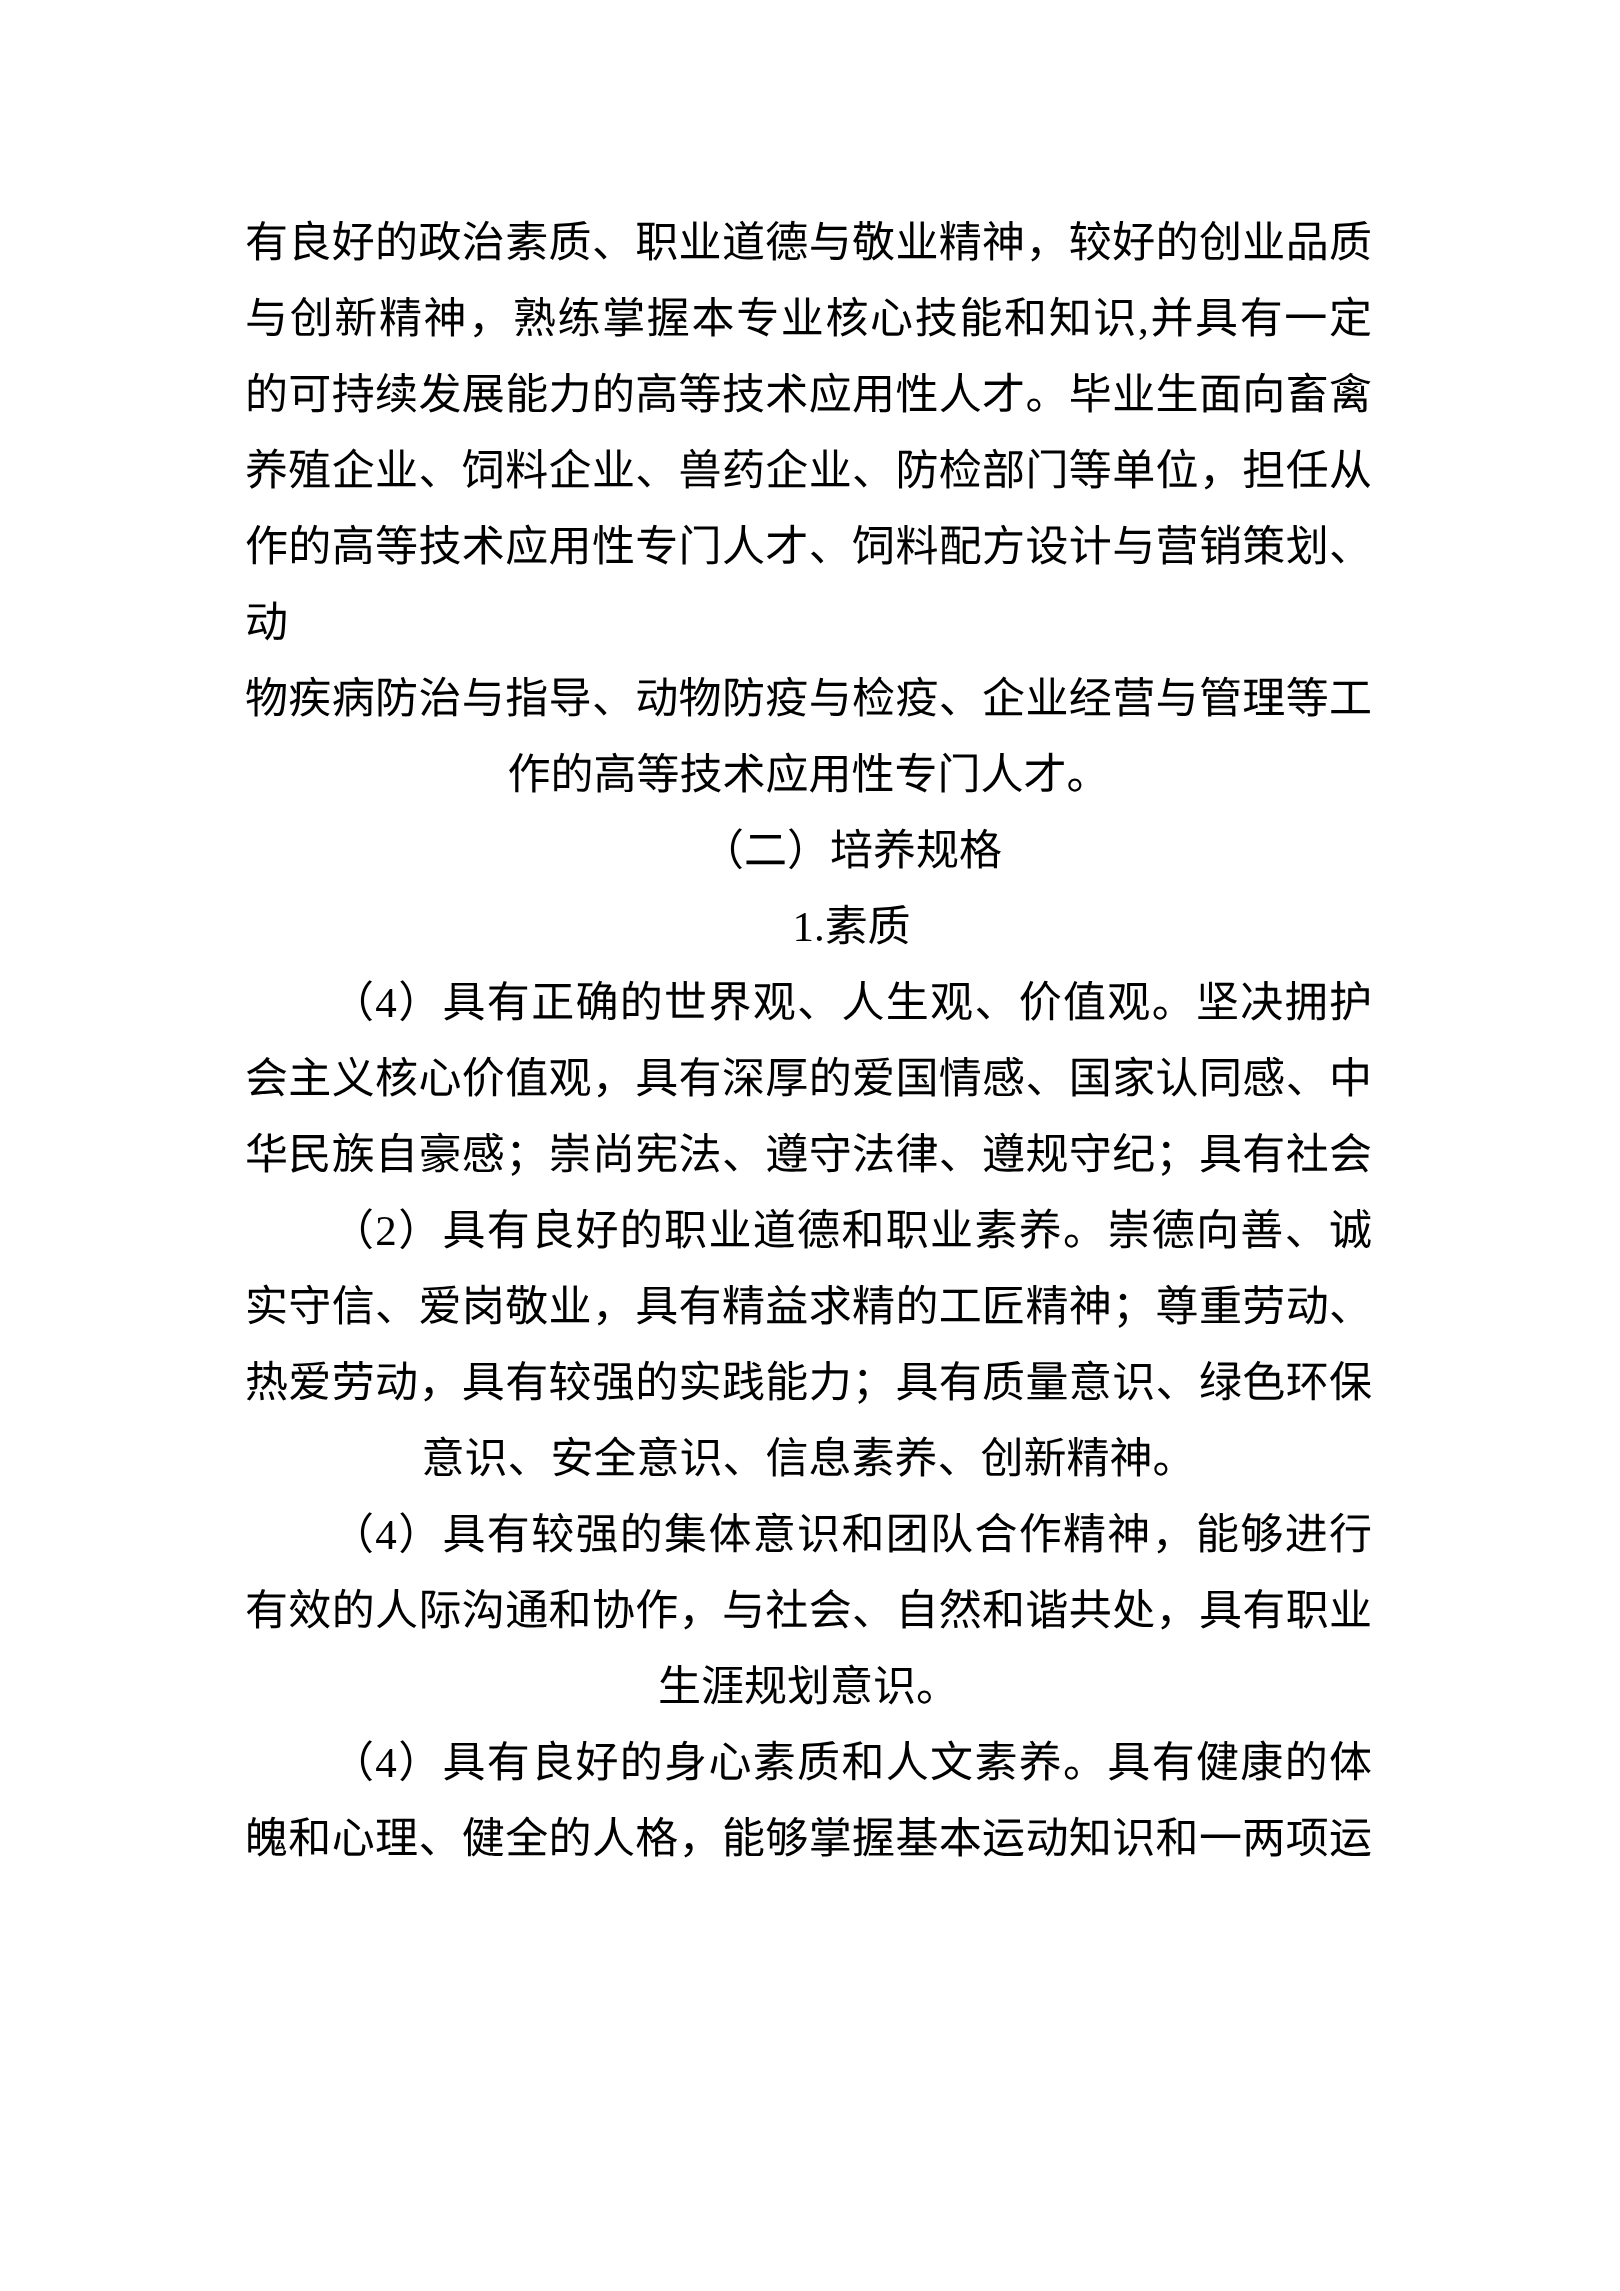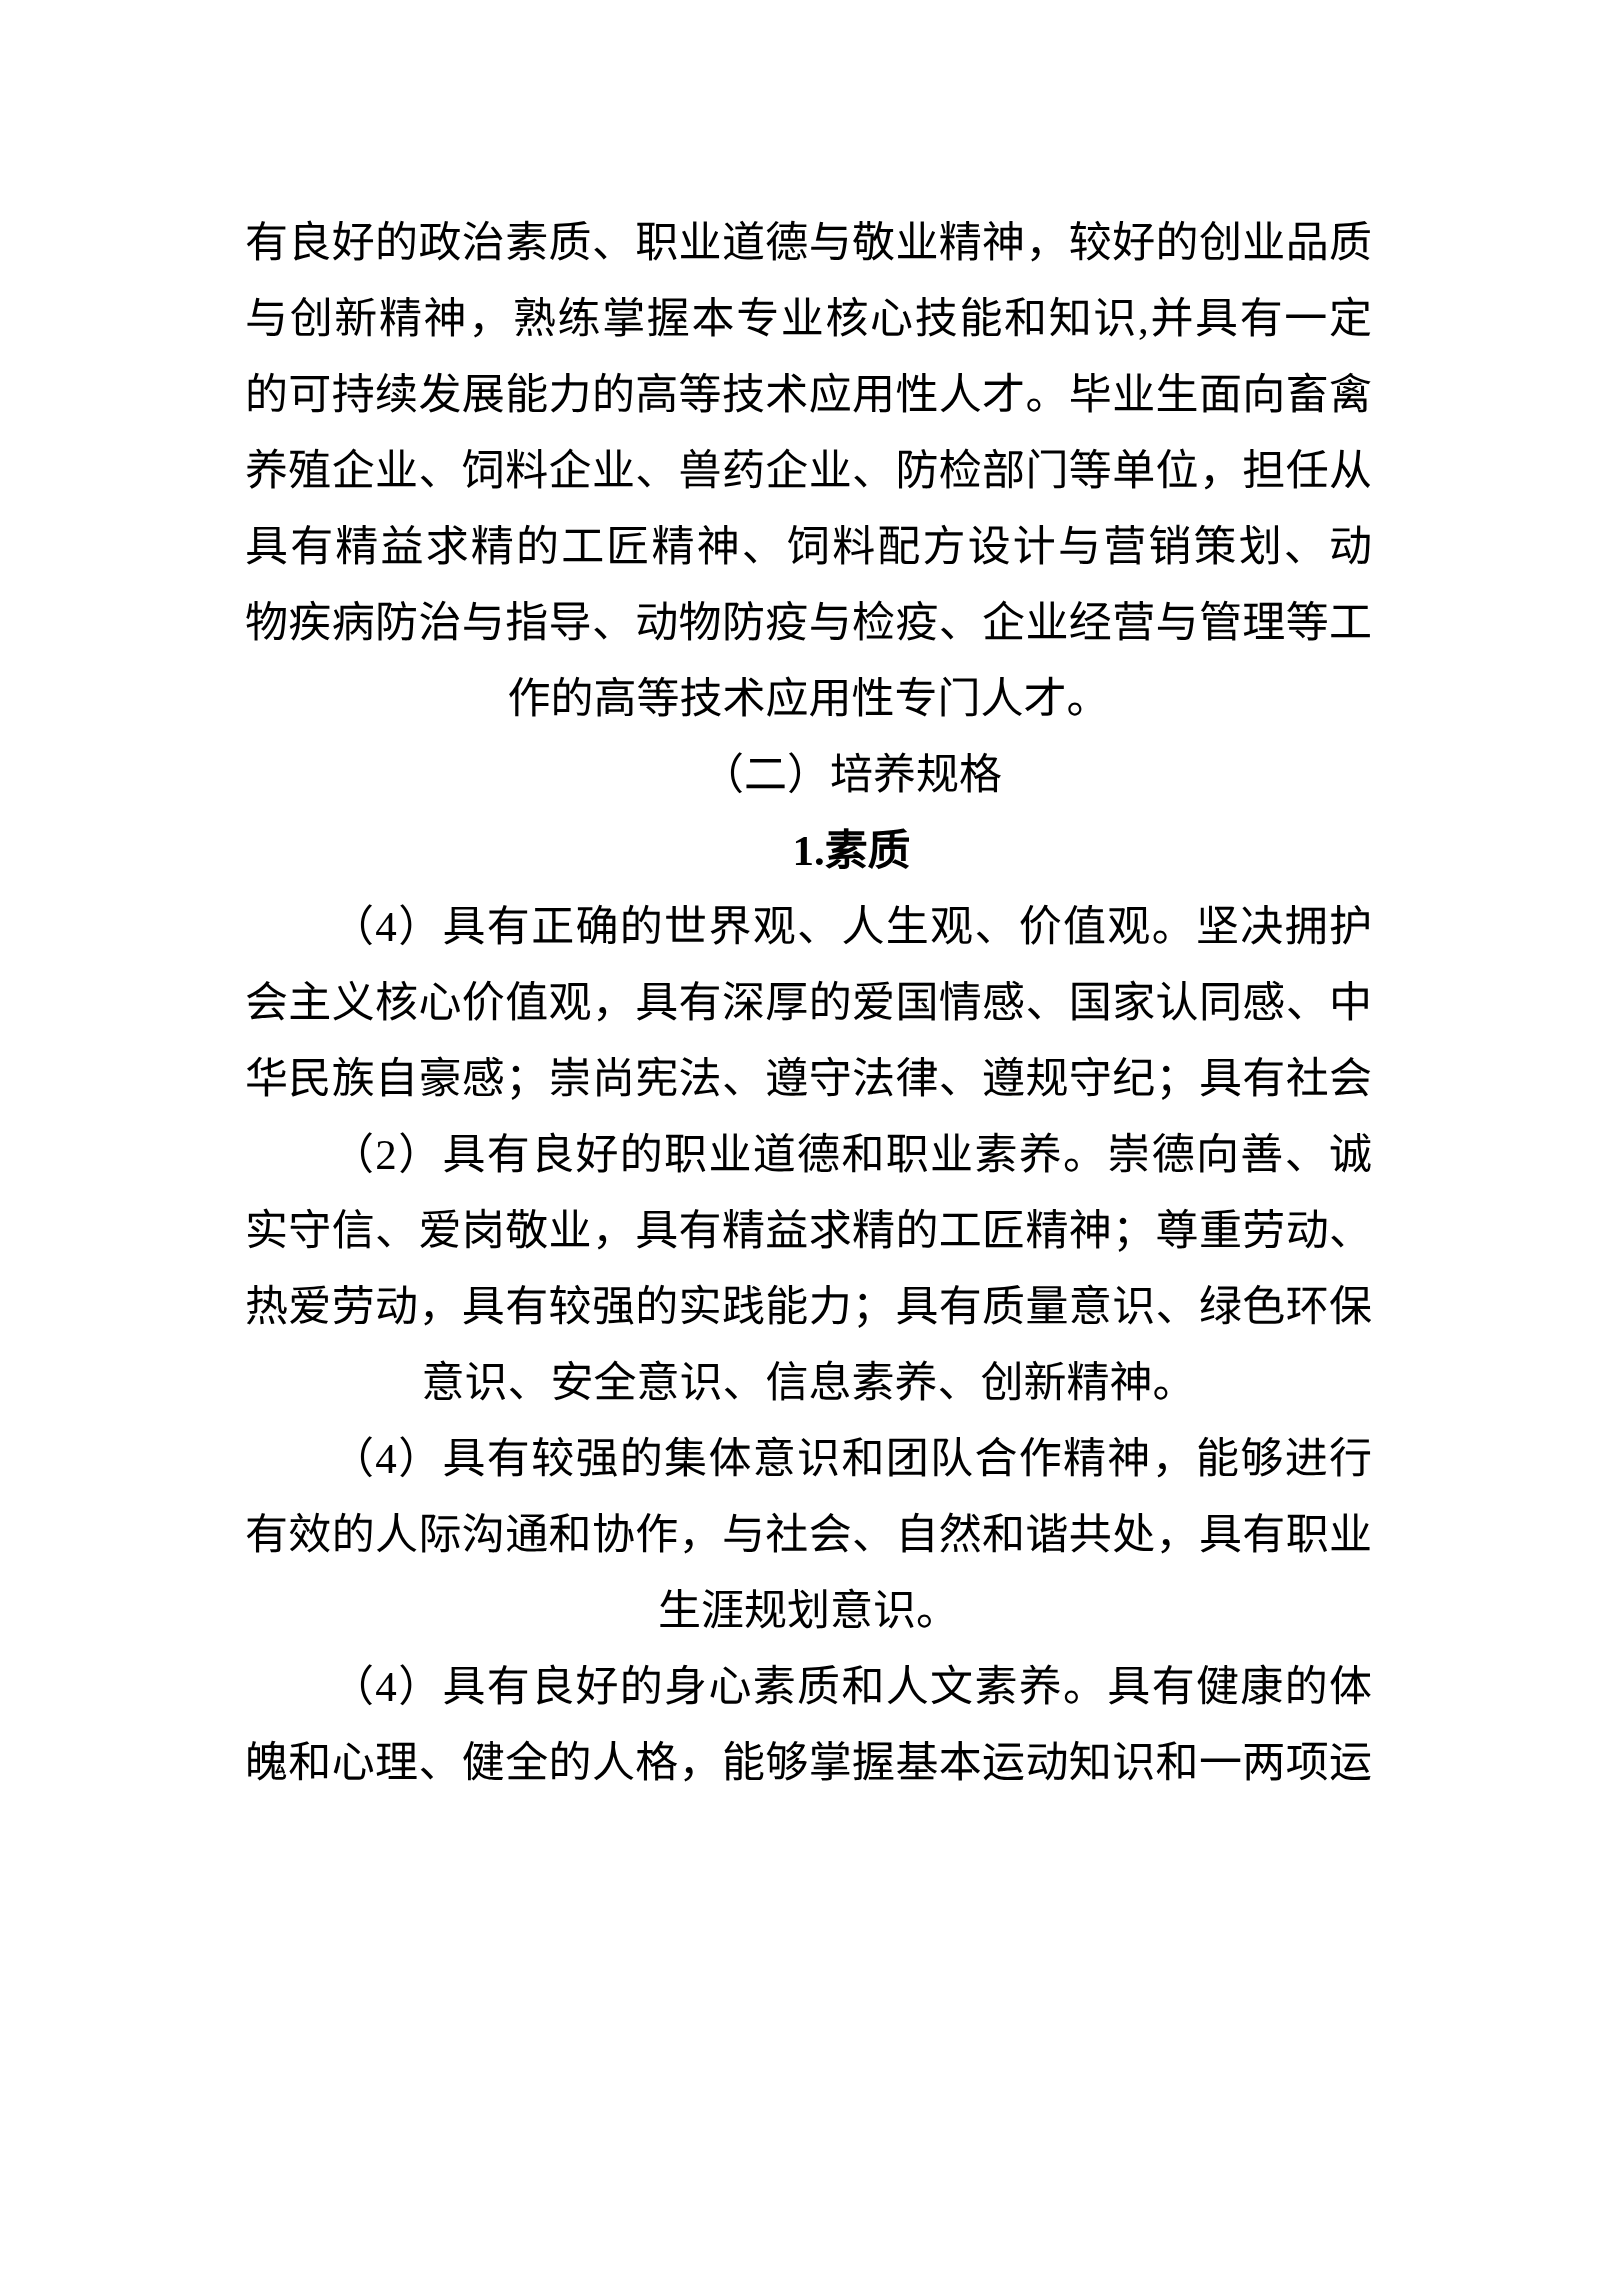--- a/index.html
+++ b/index.html
@@ -31,33 +31,33 @@
   }
   .line.justify {
     text-align: justify;
     text-align-last: justify;
     text-justify: inter-character;
   }
   .line.indent {
     text-indent: 86px;
   }
   .line.bold {
-    font-weight: 700;
+    font-weight: 400;
   }
 </style>
 </head>
 <body>
 
 <div class="page">
   <div class="text-block" id="textBlock">
       <div class="line justify">有良好的政治素质、职业道德与敬业精神，较好的创业品质</div>
       <div class="line justify">与创新精神，熟练掌握本专业核心技能和知识,并具有一定</div>
       <div class="line justify">的可持续发展能力的高等技术应用性人才。毕业生面向畜禽</div>
       <div class="line justify">养殖企业、饲料企业、兽药企业、防检部门等单位，担任从</div>
-      <div class="line justify">具有精益求精的工匠精神、饲料配方设计与营销策划、动</div>
+      <div class="line justify">作的高等技术应用性专门人才、饲料配方设计与营销策划、动</div>
       <div class="line justify">物疾病防治与指导、动物防疫与检疫、企业经营与管理等工</div>
       <div class="line">作的高等技术应用性专门人才。</div>
       <div class="line indent">（二）培养规格</div>
       <div class="line indent bold">1.素质</div>
       <div class="line justify indent">（4）具有正确的世界观、人生观、价值观。坚决拥护</div>
       <div class="line justify">会主义核心价值观，具有深厚的爱国情感、国家认同感、中</div>
       <div class="line justify">华民族自豪感；崇尚宪法、遵守法律、遵规守纪；具有社会</div>
       <div class="line justify indent">（2）具有良好的职业道德和职业素养。崇德向善、诚</div>
       <div class="line justify">实守信、爱岗敬业，具有精益求精的工匠精神；尊重劳动、</div>
       <div class="line justify">热爱劳动，具有较强的实践能力；具有质量意识、绿色环保</div>

